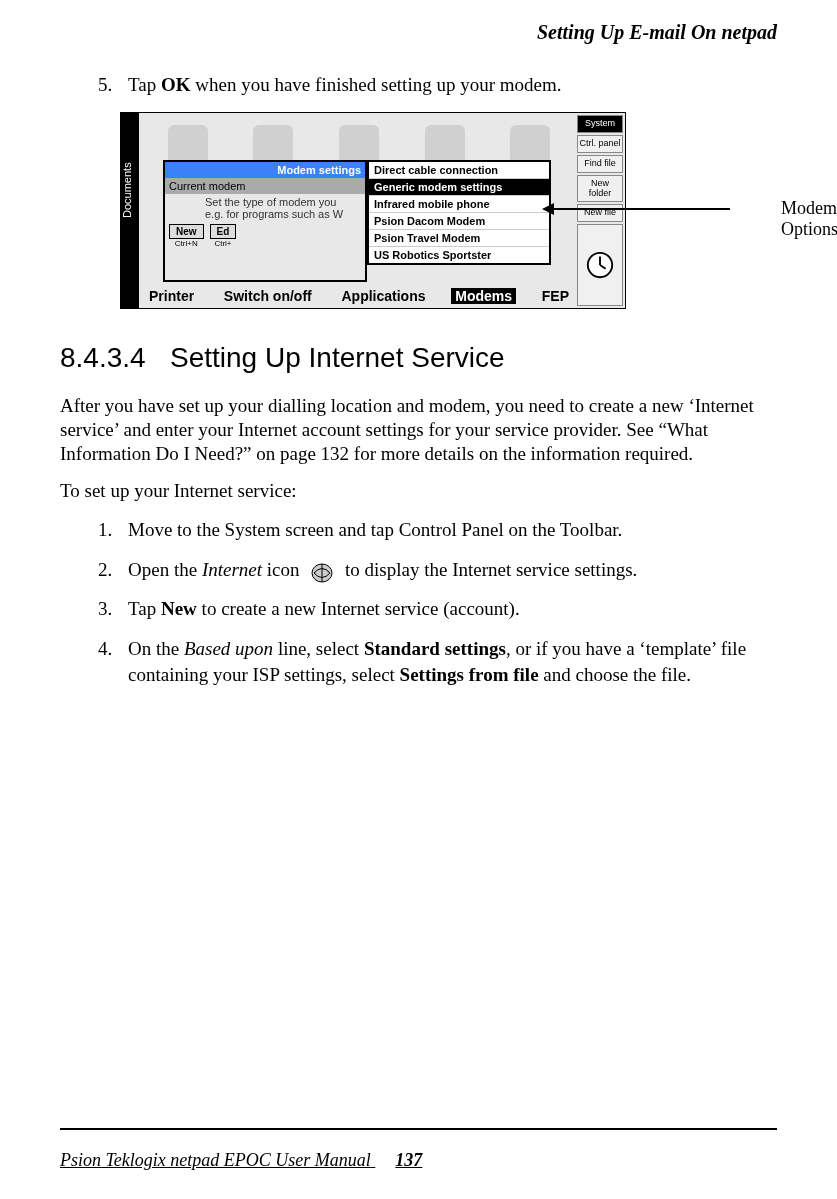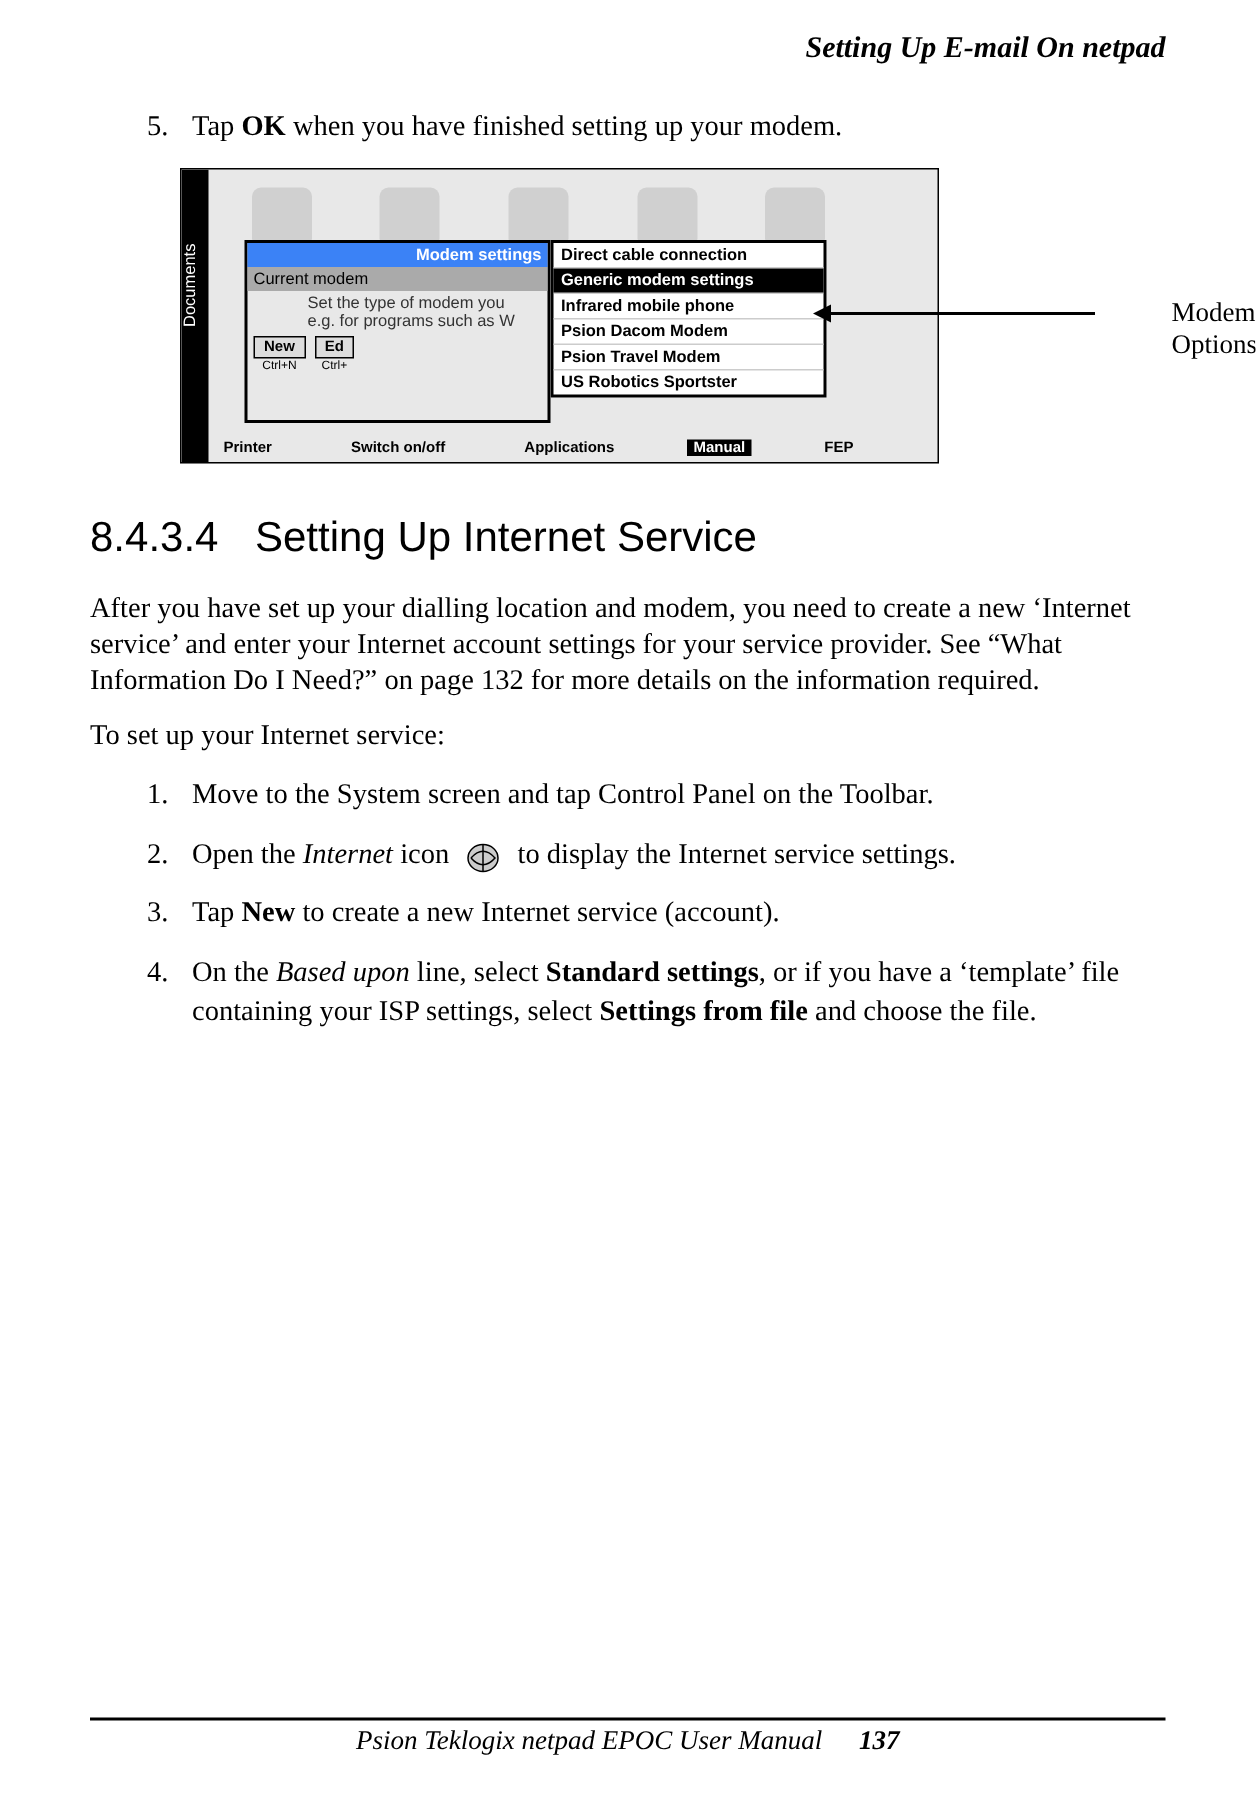--- a/index.html
+++ b/index.html
@@ -76,21 +76,21 @@
   }
   .di {
     width: 40px; height: 40px; background: #d0d0d0; border-radius: 6px;
   }
   .bottom-bar {
     position: absolute;
     left: 24px; bottom: 4px; right: 52px;
     display: flex;
     justify-content: space-between;
     font-weight: bold;
-    font-size: 10px;
+    font-size: 14px;
   }
   .bottom-item { padding: 0 4px; }
   .bottom-item.sel { background:#000; color:#fff; }
   .right-col {
     position: absolute;
     right: 2px; top: 2px; bottom: 2px; width: 46px;
     display: flex; flex-direction: column; gap: 2px;
   }
   .right-col .rc {
     border: 1px solid #888; background:#f0f0f0; font-size:9px; text-align:center;
@@ -157,24 +157,25 @@
   ol.steps .t { flex:1; }
   .inline-icon {
     display:inline-block; width:24px; height:22px; vertical-align:middle;
     position:relative; top:2px; margin: 0 6px;
   }
   .inline-icon svg { width:100%; height:100%; }
 
   .footer {
     position:absolute; left:60px; right:60px; bottom:28px;
     border-top: 2px solid #000;
-    padding-top: 3px;
-    text-align: center;
+    padding-top: 20px;
+    text-align: left;
     font-style: italic;
     font-size: 18px;
+    text-decoration: underline;
   }
   .footer .pn { font-weight:bold; font-style:italic; margin-left:20px; }
 </style>
 </head>
 <body>
 
 <div class="page">
 
   <div class="header">
     <div class="header-line2">Setting Up E-mail On netpad</div>
@@ -222,24 +223,38 @@
         <div class="dd-item">Infrared mobile phone</div>
         <div class="dd-item">Psion Dacom Modem</div>
         <div class="dd-item">Psion Travel Modem</div>
         <div class="dd-item">US Robotics Sportster</div>
       </div>
 
       <div class="bottom-bar">
         <span class="bottom-item">Printer</span>
         <span class="bottom-item">Switch on/off</span>
         <span class="bottom-item">Applications</span>
-        <span class="bottom-item sel">Manual</span>
+        <span class="bottom-item sel">Modems</span>
         <span class="bottom-item">FEP</span>
       </div>
 
+      <div class="right-col">
+        <div class="rc sel">System</div>
+        <div class="rc">Ctrl. panel</div>
+        <div class="rc">Find file</div>
+        <div class="rc">New folder</div>
+        <div class="rc">New file</div>
+        <div class="clock">
+          <svg viewBox="0 0 32 32">
+              <circle cx="16" cy="16" r="13" fill="#fff" stroke="#000" stroke-width="2"></circle>
+              <line x1="16" y1="16" x2="16" y2="7" stroke="#000" stroke-width="2"></line>
+              <line x1="16" y1="16" x2="22" y2="20" stroke="#000" stroke-width="2"></line>
+            </svg>
+        </div>
+      </div>
     </div>
 
     <div class="arrow"></div>
     <div class="arrow-label">Modem Options</div>
   </div>
 
   <div class="section-heading">
     <span class="sec-num">8.4.3.4</span>
     <span class="sec-title">Setting Up Internet Service</span>
   </div>

